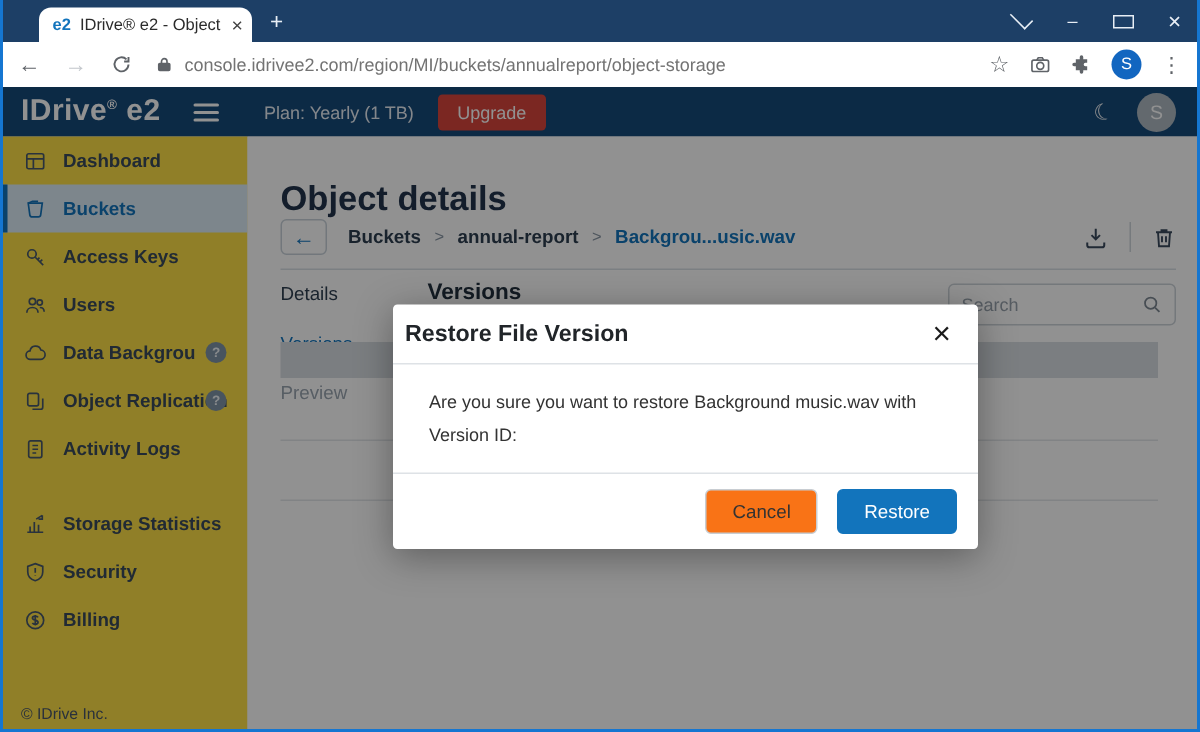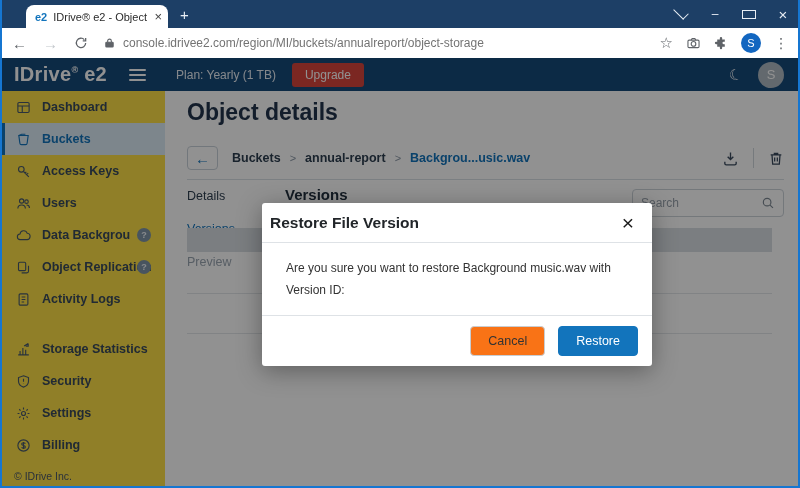--- a/index.html
+++ b/index.html
@@ -58,21 +58,21 @@
   .side-item.active { background:#dcebf7; color:#1274bc; border-left:3px solid #1274bc; padding-left:11px; }
   .side-item.active svg { stroke:#1274bc; }
   .side-gap { height:18px; }
   .help-badge { position:absolute; right:14px; width:14px; height:14px; border-radius:50%;
                 background:#7f94a8; color:#eef2f6; font-size:9px; font-weight:bold;
                 display:flex; align-items:center; justify-content:center; }
   .side-footer { position:absolute; left:12px; bottom:6px; font-size:10.5px; color:#4a5668; }
 
   
   .content { position:absolute; left:163px; top:91px; width:633px; height:397px; background:#fff; }
-  .page-title { font-size:23px; font-weight:bold; color:#22344c; margin:8px 0 0 22px; }
+  .page-title { font-size:23px; font-weight:bold; color:#22344c; margin:28px 0 0 22px; }
   .crumb-row { position:absolute; left:22px; top:55px; right:14px; display:flex; align-items:center; }
   .back-btn { width:31px; height:24px; border:1px solid #c9d2da; border-radius:4px; background:#fff;
               color:#1274bc; font-size:15px; display:flex; align-items:center; justify-content:center;
               margin-right:14px; cursor:pointer; }
   .crumb { font-size:12.5px; color:#2d3e50; font-weight:bold; }
   .crumb-sep { font-size:11px; color:#8a97a5; margin:0 9px; }
   .crumb-link { color:#1274bc; }
   .obj-actions { margin-left:auto; display:flex; align-items:center; }
   .act-ic { display:flex; cursor:pointer; }
   .act-div { width:1px; height:20px; background:#cfd6dc; margin:0 14px; }
@@ -239,27 +239,20 @@
     </div>
     <div class="side-item">
       <svg width="15" height="15" viewBox="0 0 24 24" fill="none" stroke-width="1.8">
           <path d="M12 2.8l8 2.9v6c0 4.9-3.4 7.9-8 9.3-4.6-1.4-8-4.4-8-9.3v-6l8-2.9z"></path>
           <path d="M12 7.5v5M12 15.5v.6"></path>
         </svg>
       <span>Security</span>
     </div>
     <div class="side-item">
       <svg width="15" height="15" viewBox="0 0 24 24" fill="none" stroke-width="1.8">
-          <circle cx="12" cy="12" r="3.2"></circle>
-          <path d="M12 2.5v3M12 18.5v3M2.5 12h3M18.5 12h3M5.2 5.2l2.1 2.1M16.7 16.7l2.1 2.1M18.8 5.2l-2.1 2.1M7.3 16.7l-2.1 2.1"></path>
-        </svg>
-      <span>Settings</span>
-    </div>
-    <div class="side-item">
-      <svg width="15" height="15" viewBox="0 0 24 24" fill="none" stroke-width="1.8">
           <circle cx="12" cy="12" r="9"></circle>
           <path d="M12 6.5v11M15 9c-.5-1-1.6-1.5-3-1.5-1.7 0-3 .8-3 2.1 0 2.9 6 1.7 6 4.6 0 1.3-1.3 2.1-3 2.1-1.4 0-2.5-.5-3-1.5"></path>
         </svg>
       <span>Billing</span>
     </div>
     <div class="side-footer">© IDrive Inc.</div>
   </div>
 
   <div class="content">
     <div class="page-title">Object details</div>

